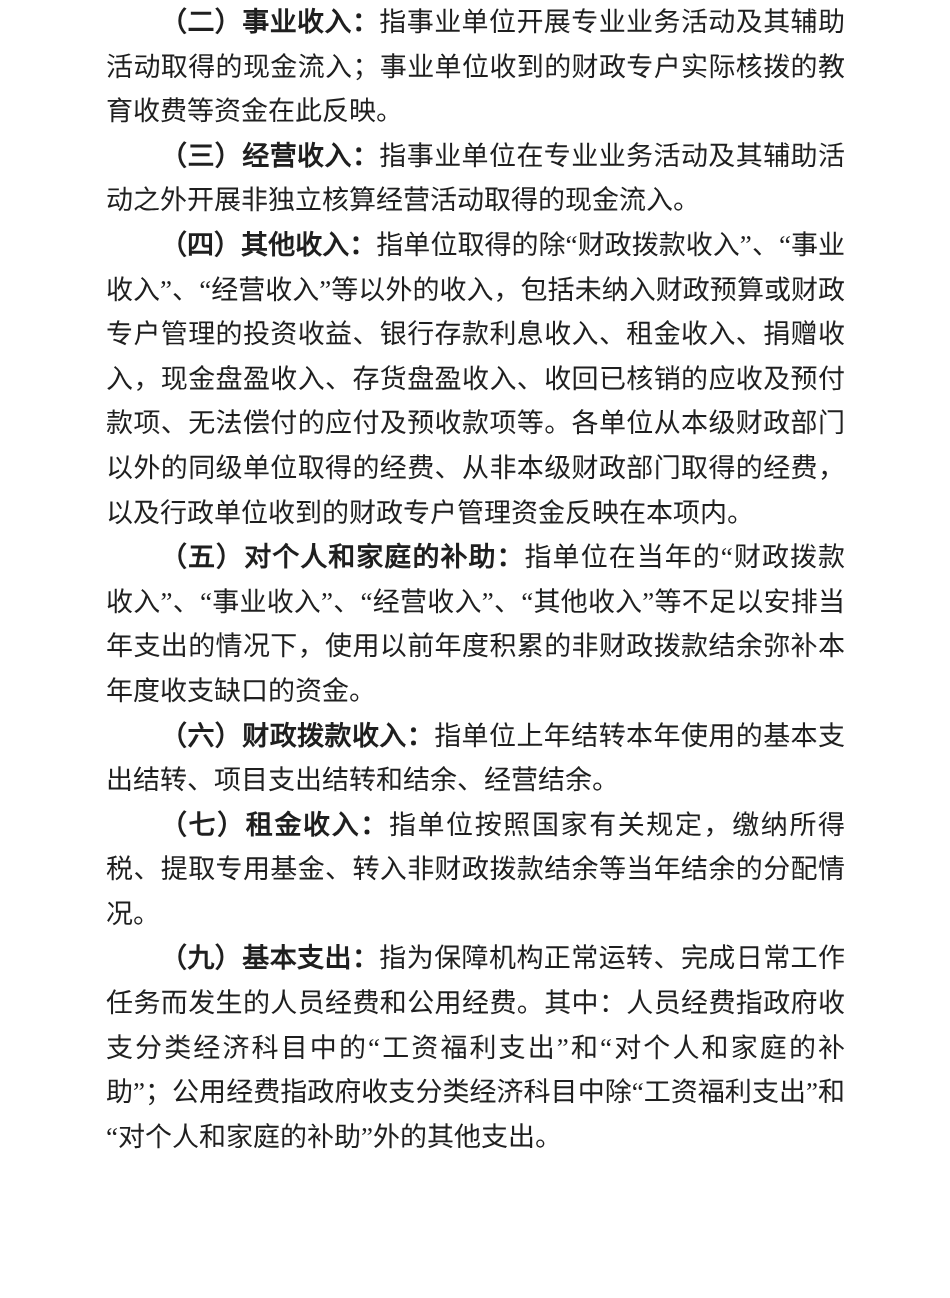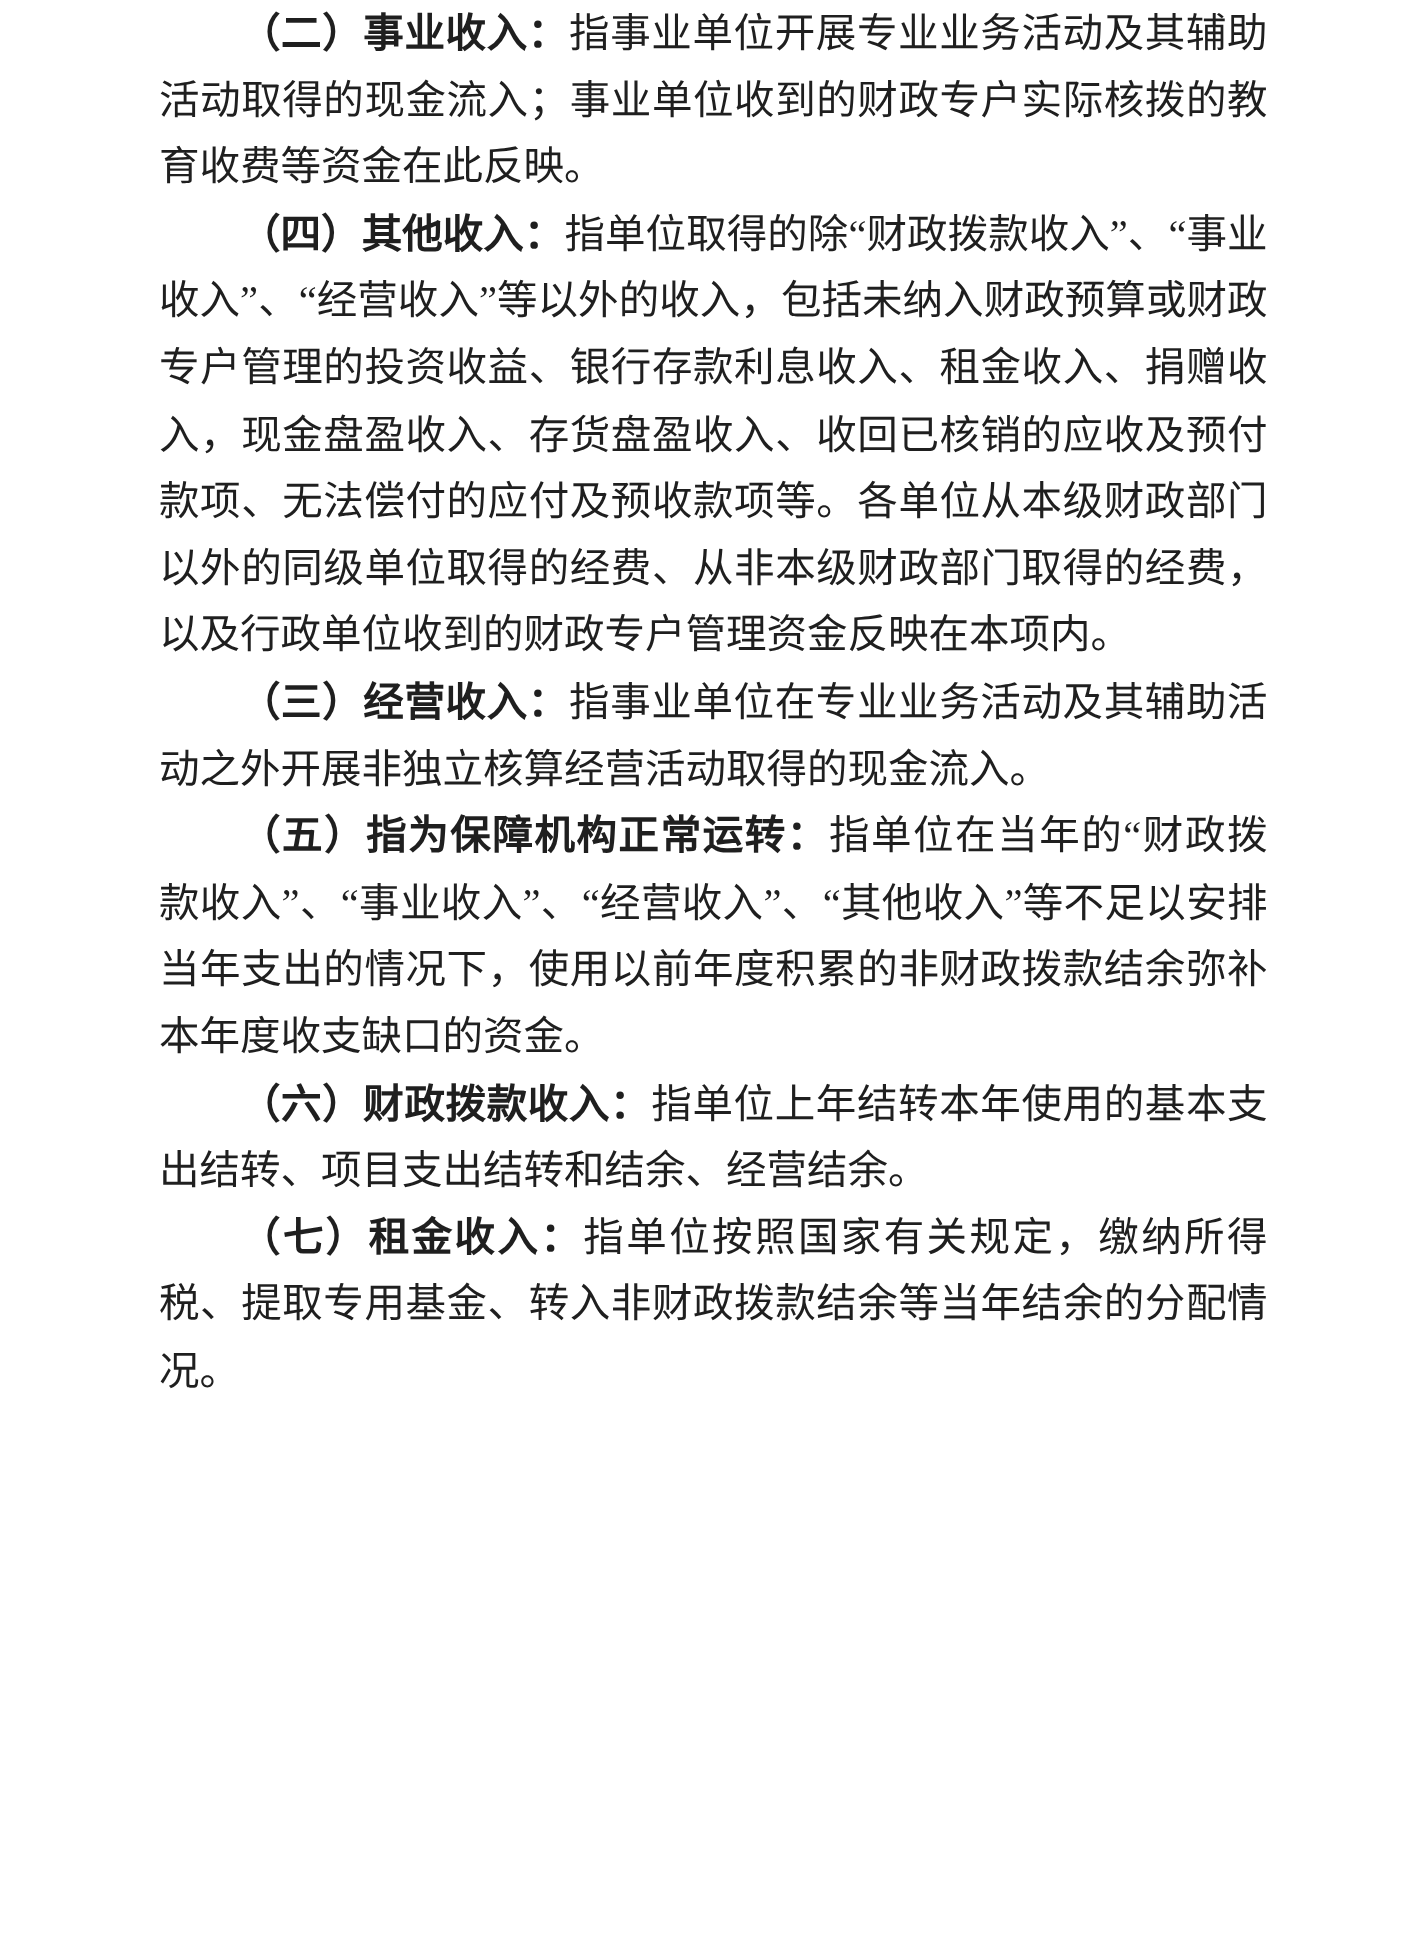--- a/index.html
+++ b/index.html
@@ -37,26 +37,27 @@
   }
 </style>
 </head>
 <body>
 
 <div class="page">
   <div class="content">
 
     <p class="para"><strong class="para-label">（二）事业收入：</strong><span>指事业单位开展专业业务活动及其辅助活动取得的现金流入；事业单位收到的财政专户实际核拨的教育收费等资金在此反映。</span></p>
 
+    <p class="para"><strong class="para-label">（三）经营收入：</strong><span>指事业单位在专业业务活动及其辅助活动之外开展非独立核算经营活动取得的现金流入。</span></p>
+
     <p class="para"><strong class="para-label">（四）其他收入：</strong><span>指单位取得的除“财政拨款收入”、“事业收入”、“经营收入”等以外的收入，包括未纳入财政预算或财政专户管理的投资收益、银行存款利息收入、租金收入、捐赠收入，现金盘盈收入、存货盘盈收入、收回已核销的应收及预付款项、无法偿付的应付及预收款项等。各单位从本级财政部门以外的同级单位取得的经费、从非本级财政部门取得的经费，以及行政单位收到的财政专户管理资金反映在本项内。</span></p>
 
-    <p class="para"><strong class="para-label">（三）经营收入：</strong><span>指事业单位在专业业务活动及其辅助活动之外开展非独立核算经营活动取得的现金流入。</span></p>
-
-    <p class="para"><strong class="para-label">（五）指为保障机构正常运转：</strong><span>指单位在当年的“财政拨款收入”、“事业收入”、“经营收入”、“其他收入”等不足以安排当年支出的情况下，使用以前年度积累的非财政拨款结余弥补本年度收支缺口的资金。</span></p>
+    <p class="para"><strong class="para-label">（五）对个人和家庭的补助：</strong><span>指单位在当年的“财政拨款收入”、“事业收入”、“经营收入”、“其他收入”等不足以安排当年支出的情况下，使用以前年度积累的非财政拨款结余弥补本年度收支缺口的资金。</span></p>
 
     <p class="para"><strong class="para-label">（六）财政拨款收入：</strong><span>指单位上年结转本年使用的基本支出结转、项目支出结转和结余、经营结余。</span></p>
 
     <p class="para"><strong class="para-label">（七）租金收入：</strong><span>指单位按照国家有关规定，缴纳所得税、提取专用基金、转入非财政拨款结余等当年结余的分配情况。</span></p>
 
 
+    <p class="para"><strong class="para-label">（九）基本支出：</strong><span>指为保障机构正常运转、完成日常工作任务而发生的人员经费和公用经费。其中：人员经费指政府收支分类经济科目中的“工资福利支出”和“对个人和家庭的补助”；公用经费指政府收支分类经济科目中除“工资福利支出”和“对个人和家庭的补助”外的其他支出。</span></p>
 
   </div>
 </div>
 
 </body></html>

